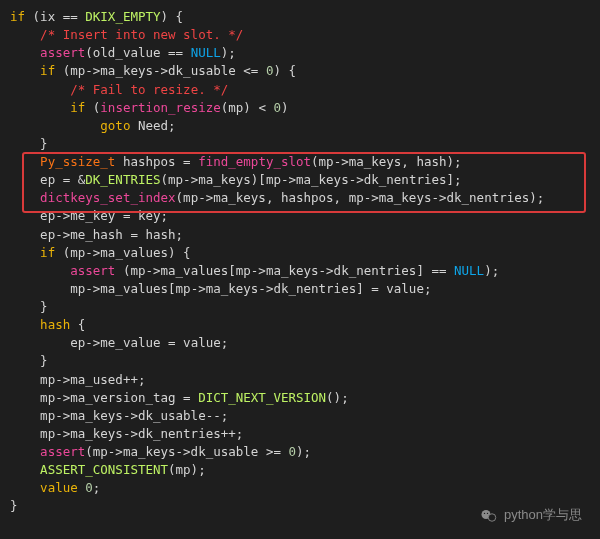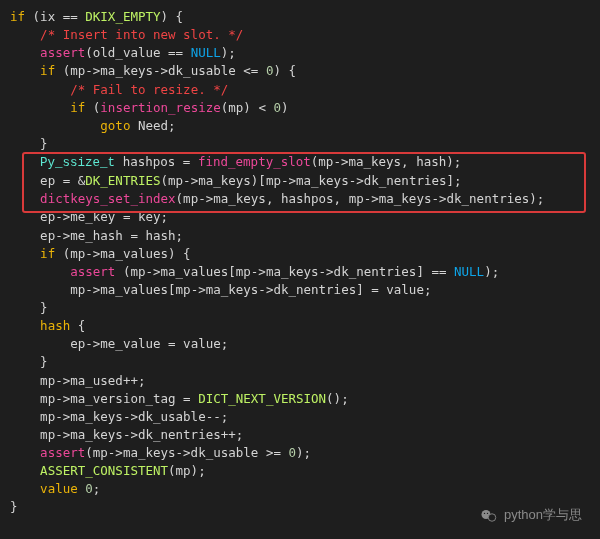--- a/index.html
+++ b/index.html
@@ -18,21 +18,21 @@
   pre {
     margin: 0;
     padding: 8px 10px;
     white-space: pre;
   }
   .kw  { color: #eab308; }      
   .fn  { color: #ec4899; }      
   .mac { color: #bef264; }      
   .cm  { color: #ef4444; }      
   .num { color: #b5cea8; }      
-  .ty  { color: #5eead4; font-family: Liberation Mono, monospace; }      
+  .ty  { color: #f97316; }      
   .cmp { color: #0ea5e9; }      
   .hl-box {
     position: absolute;
     border: 2px solid #d93a3a;
     border-radius: 3px;
     pointer-events: none;
   }
   .watermark {
     position: absolute;
     right: 18px;

